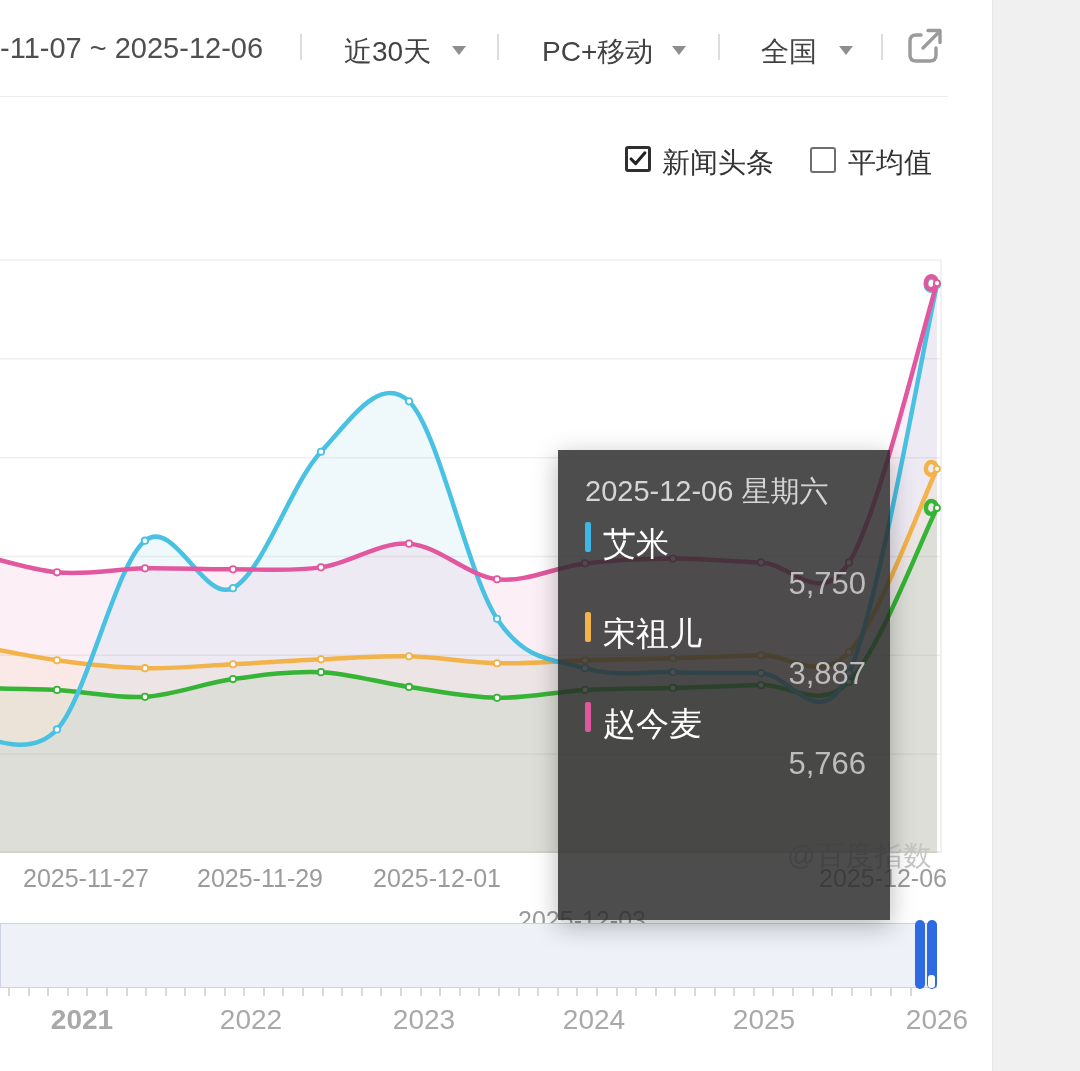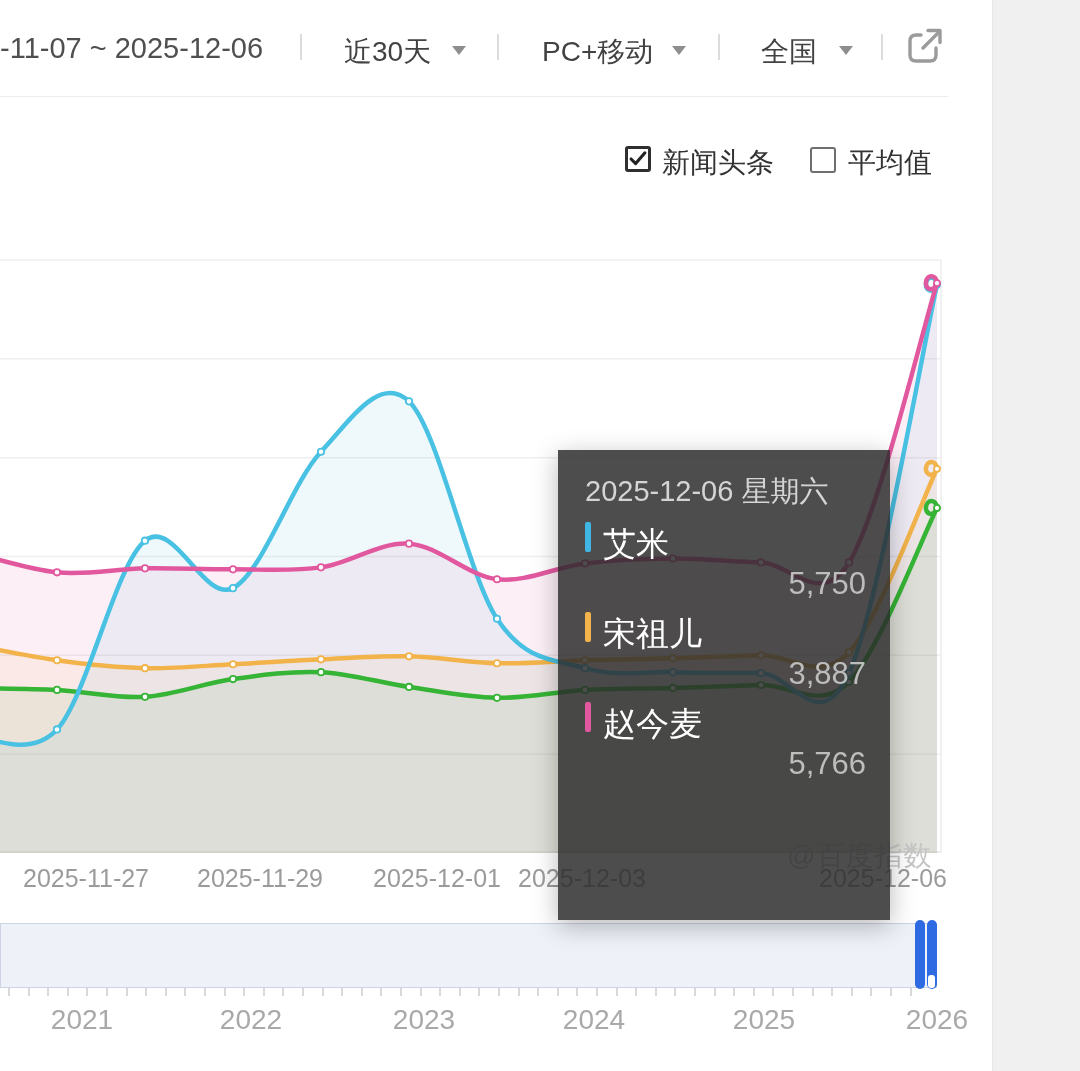--- a/index.html
+++ b/index.html
@@ -147,21 +147,21 @@
       <circle cx="585" cy="335.41833333333335" r="3.2" fill="#fff" stroke="#e2589f" stroke-width="1.8"></circle>
       <circle cx="673" cy="330.4766666666667" r="3.2" fill="#fff" stroke="#e2589f" stroke-width="1.8"></circle>
       <circle cx="761" cy="334.43" r="3.2" fill="#fff" stroke="#e2589f" stroke-width="1.8"></circle>
       <circle cx="849" cy="334.43" r="3.2" fill="#fff" stroke="#e2589f" stroke-width="1.8"></circle>
       <circle cx="937" cy="55.127000000000066" r="3" fill="#fff" stroke="#e2589f" stroke-width="1.8"></circle>
     </svg>
   <div id="xlabels">
       <div class="xlabel" style="left: 86px;">2025-11-27</div>
       <div class="xlabel" style="left: 260px;">2025-11-29</div>
       <div class="xlabel" style="left: 437px;">2025-12-01</div>
-      <div class="xlabel" style="left: 582px;">2025-12-03</div>
+      <div class="xlabel" style="left: 582px; margin-top: 42px;">2025-12-03</div>
       <div class="xlabel" style="left: 883px;">2025-12-06</div>
     </div>
   <div class="watermark">@百度指数</div>
 
   <div class="tooltip">
     <div class="tt-title">2025-12-06 星期六</div>
     <div class="tt-item">
       <div class="tt-name-row">
           <span class="tt-chip" style="background: rgb(63, 182, 227);"></span>
         <span class="tt-name">艾米</span>
@@ -231,21 +231,21 @@
       <div class="dz-tick" style="left: 831.2px;"></div>
       <div class="dz-tick" style="left: 850.8px;"></div>
       <div class="dz-tick" style="left: 870.4px;"></div>
       <div class="dz-tick" style="left: 890px;"></div>
       <div class="dz-tick" style="left: 909.6px;"></div>
     </div>
   <div class="dz-handle" style="left: 915px; background: rgb(46, 107, 226);"></div>
   <div class="dz-handle" style="left: 927px; background: rgb(46, 107, 226);"></div>
   <div class="dz-notch"></div>
   <div id="years">
-      <div class="year-label" style="left: 82px;">2021</div>
+      <div class="year-label" style="left: 82px; font-weight: bold;">2021</div>
       <div class="year-label" style="left: 251px;">2022</div>
       <div class="year-label" style="left: 424px;">2023</div>
       <div class="year-label" style="left: 594px;">2024</div>
       <div class="year-label" style="left: 764px;">2025</div>
       <div class="year-label" style="left: 937px;">2026</div>
     </div>
 
 </div>
 
 </body></html>

